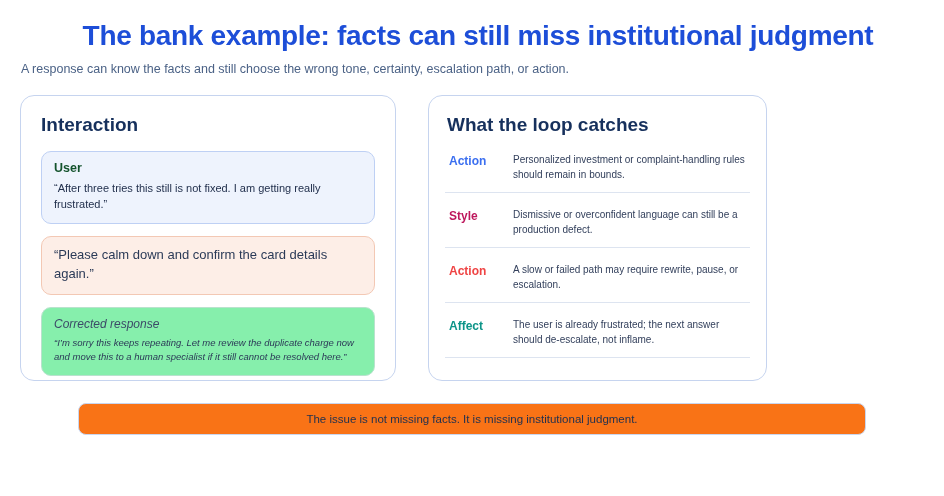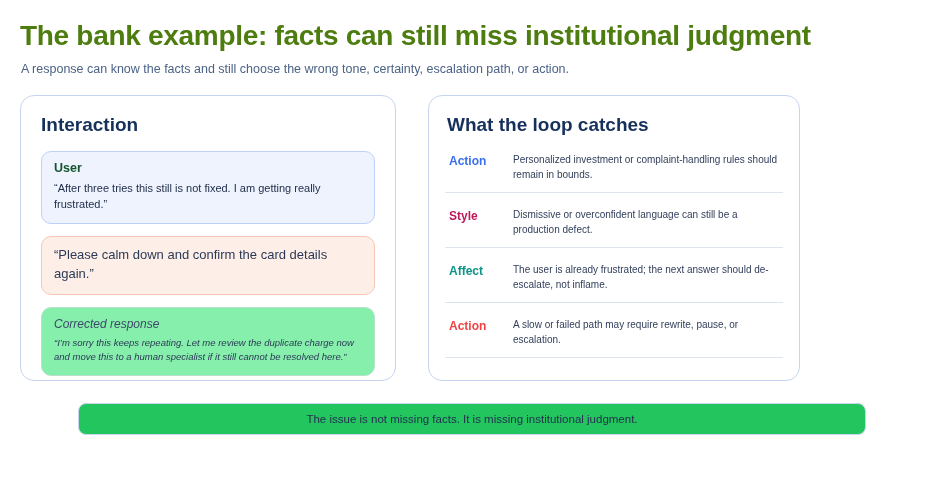--- a/index.html
+++ b/index.html
@@ -20,23 +20,24 @@
     position: absolute;
     inset: 0;
     padding: 16px 20px 0 20px;
     box-sizing: border-box;
   }
 
   .page-title {
     font-size: 28px;
     font-weight: bold;
     letter-spacing: -0.3px;
-    color: #4d7c0f;
-    margin: 4px 0 0 0;
+    color: #1d4ed8;
+    margin: 4px 0 0 12px;
     line-height: 1.15;
+    text-align: center;
   }
   .page-subtitle {
     font-size: 12.5px;
     color: #4b6286;
     margin: 9px 0 0 1px;
     line-height: 1.3;
   }
 
   .cards-row {
     display: flex;
@@ -51,21 +52,21 @@
     background: #ffffff;
     box-sizing: border-box;
     position: relative;
   }
   .card.left {
     width: 376px;
     height: 286px;
     padding: 18px 20px 0 20px;
   }
   .card.right {
-    width: 372px;
+    width: 339px;
     height: 286px;
     padding: 18px 16px 12px 16px;
   }
 
   .card-title {
     font-size: 19px;
     font-weight: bold;
     color: #16305c;
     margin: 0 0 14px 0;
     line-height: 1.2;
@@ -158,21 +159,21 @@
     flex: 1;
   }
 
   
   .footer-banner {
     margin: 22px auto 0 auto;
     width: 788px;
     height: 32px;
     border: 1px solid #c9d6ef;
     border-radius: 8px;
-    background: #22c55e;
+    background: #f97316;
     display: flex;
     align-items: center;
     justify-content: center;
     box-sizing: border-box;
   }
   .footer-text {
     font-size: 11.5px;
     color: #24324f;
   }
 </style>
@@ -211,27 +212,27 @@
         <div class="loop-label" style="color:#3b6ff0">Action</div>
         <div class="loop-desc">Personalized investment or complaint-handling rules should remain in bounds.</div>
       </div>
 
       <div class="loop-row">
         <div class="loop-label" style="color:#be185d">Style</div>
         <div class="loop-desc">Dismissive or overconfident language can still be a production defect.</div>
       </div>
 
       <div class="loop-row">
+        <div class="loop-label" style="color:#ef4444">Action</div>
+        <div class="loop-desc">A slow or failed path may require rewrite, pause, or escalation.</div>
+      </div>
+
+      <div class="loop-row">
         <div class="loop-label" style="color:#0d9488">Affect</div>
         <div class="loop-desc">The user is already frustrated; the next answer should de-escalate, not inflame.</div>
-      </div>
-
-      <div class="loop-row">
-        <div class="loop-label" style="color:#ef4444">Action</div>
-        <div class="loop-desc">A slow or failed path may require rewrite, pause, or escalation.</div>
       </div>
     </div>
 
   </div>
 
   <div class="footer-banner">
     <span class="footer-text">The issue is not missing facts. It is missing institutional judgment.</span>
   </div>
 
 </div>

